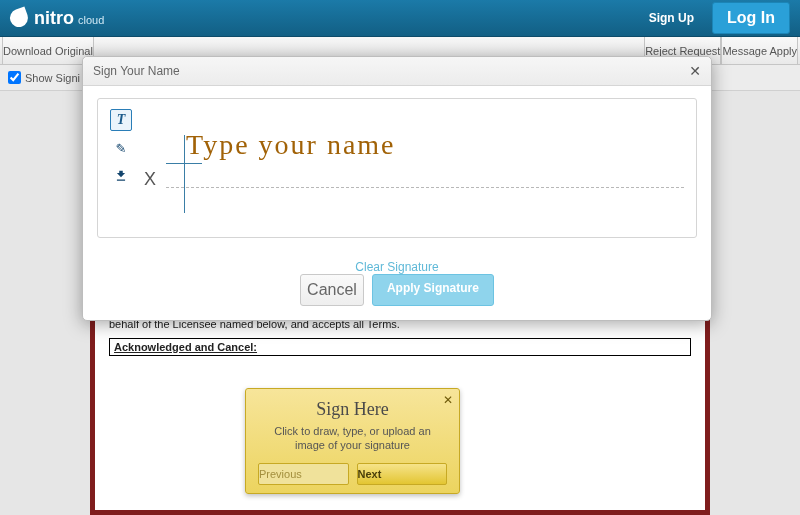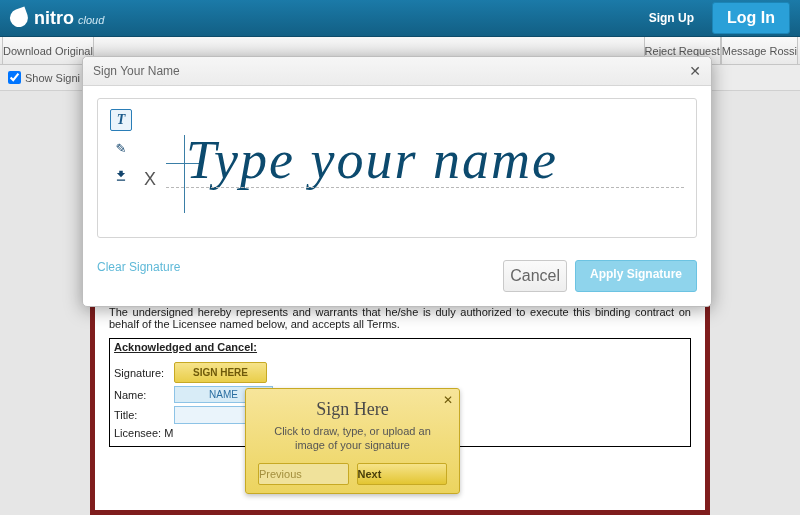--- a/index.html
+++ b/index.html
@@ -36,21 +36,20 @@
     border-radius: 9px 0 9px 9px;
     transform: rotate(-20deg);
     margin-right: 4px;
   }
   .logo .cloud {
     font-weight: normal;
     font-size: 11px;
     margin-left: 2px;
     margin-top: 4px;
     color: #cfe8f4;
-    font-style: italic;
   }
   .top-right { display: flex; gap: 8px; align-items: center; }
   .top-link { color: #fff; font-weight: bold; font-size: 12px; cursor: pointer; padding: 6px 10px; }
   .login-btn {
     background: #2aa0d8;
     color: #fff;
     font-weight: bold;
     font-size: 16px;
     padding: 6px 14px;
     border-radius: 3px;
@@ -245,29 +244,29 @@
     content:'';
     position:absolute;
     left:-18px; top:28px;
     width:36px; height:1px;
     background:#3a7ea6;
   }
   .sig-placeholder {
     position: absolute;
     left: 42px; top: 20px;
     font-family: 'Brush Script MT','Segoe Script','Comic Sans MS',cursive;
-    font-size: 54px;
-    color: #0c4a6e;
-    font-style: italic;
+    font-size: 28px;
+    color: #a16207;
     letter-spacing: 2px;
     white-space: nowrap;
   }
   .modal-foot {
-    display: flex; justify-content: space-between; align-items: flex-start;
+    display: flex; justify-content: space-between; align-items: center;
     padding: 10px 14px 14px;
+    flex-direction: column;
   }
   .clear-link {
     color: #5fb9d8; font-size: 12px; cursor: pointer;
   }
   .foot-buttons { display:flex; gap:8px; }
   .btn-cancel {
     border: 1px solid #c9c9c9;
     background: linear-gradient(#fafafa,#eee);
     color: #666;
     font-size: 16px;
@@ -298,51 +297,34 @@
   <div class="top-right">
     <span class="top-link">Sign Up</span>
     <span class="login-btn">Log In</span>
   </div>
 </div>
 
 <div class="toolbar">
   <div class="tbtn">Download Original</div>
   <div class="right-group">
     <div class="tbtn">Reject Request</div>
-    <div class="tbtn">Message Rossi</div>
+    <div class="tbtn">Message Apply</div>
   </div>
 </div>
 
 <div class="subrow">
   <input type="checkbox" checked="" style="">
   <span>Show Signi</span>
 </div>
 
 <div class="doc-area">
   <div class="page">
     <p>The undersigned hereby represents and warrants that he/she is duly authorized to execute this binding contract on behalf of the Licensee named below, and accepts all Terms.</p>
     <div class="ack-table">
       <div class="ack-title">Acknowledged and Cancel:</div>
-      <div class="ack-body">
-        <div class="f-row">
-          <span class="f-label">Signature:</span>
-          <span class="sign-here-bubble">SIGN HERE</span>
-        </div>
-        <div class="f-row">
-          <span class="f-label">Name:</span>
-          <span class="name-tag">NAME</span>
-        </div>
-        <div class="f-row">
-          <span class="f-label">Title:</span>
-          <span class="title-box"></span>
-        </div>
-        <div class="f-row">
-          <span>Licensee: M</span>
-        </div>
-      </div>
     </div>
   </div>
 </div>
 
 <div class="tooltip">
   <span class="tt-close">✕</span>
   <h3>Sign Here</h3>
   <div class="tt-body">Click to draw, type, or upload an image of your signature</div>
   <div class="tt-buttons">
     <div class="tt-btn prev">Previous</div>

